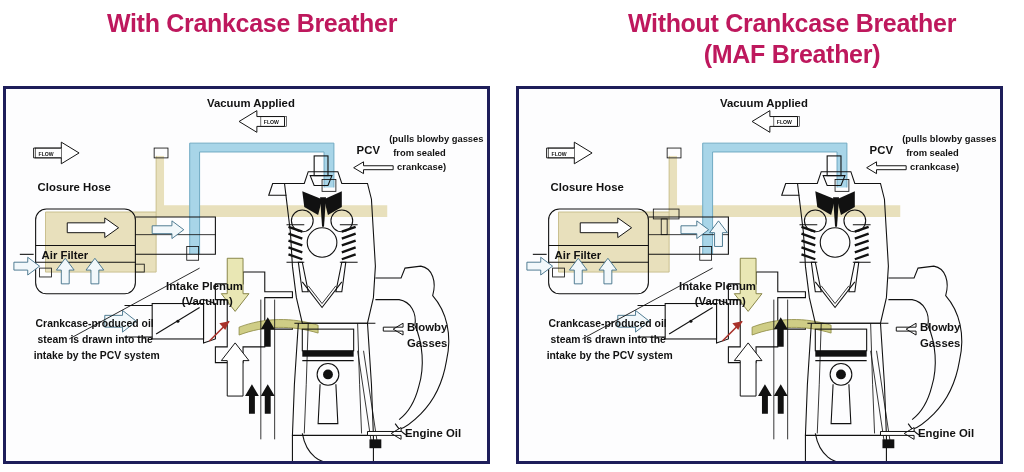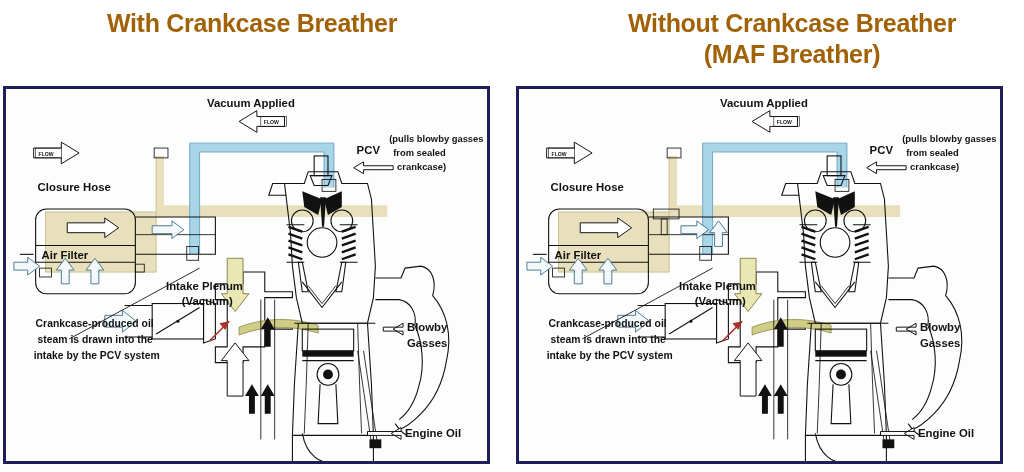--- a/index.html
+++ b/index.html
@@ -13,21 +13,21 @@
 
   
   .title{
     position:absolute;top:8px;width:504px;
     text-align:center;
     font-family:"Liberation Sans", sans-serif;
     font-weight:bold;
     font-size:25px;
     line-height:31px;
     letter-spacing:-0.3px;
-    color:#a16207;
+    color:#be185d;
   }
   .title .l2{display:block;}
   #title-left{left:0px;}
   #title-right{left:540px;}
 
   
   .panel{
     position:absolute;top:86px;width:487px;height:378px;
     background:#fdfdfe;
     border:3px solid #1e1e5a;

